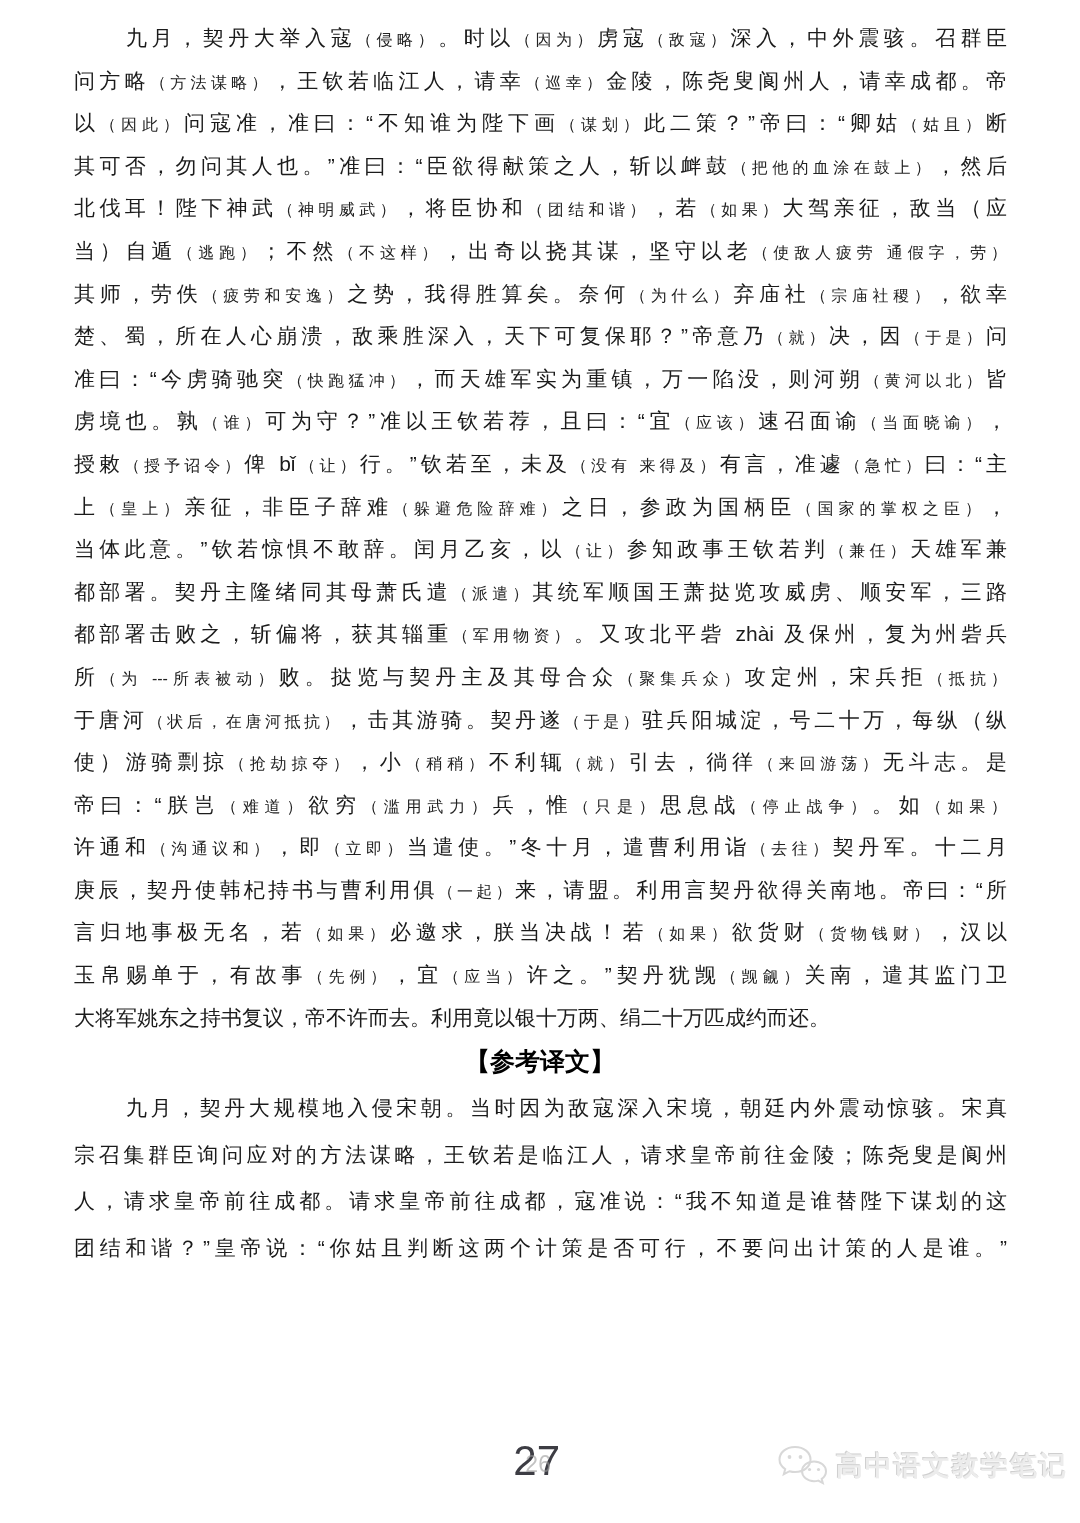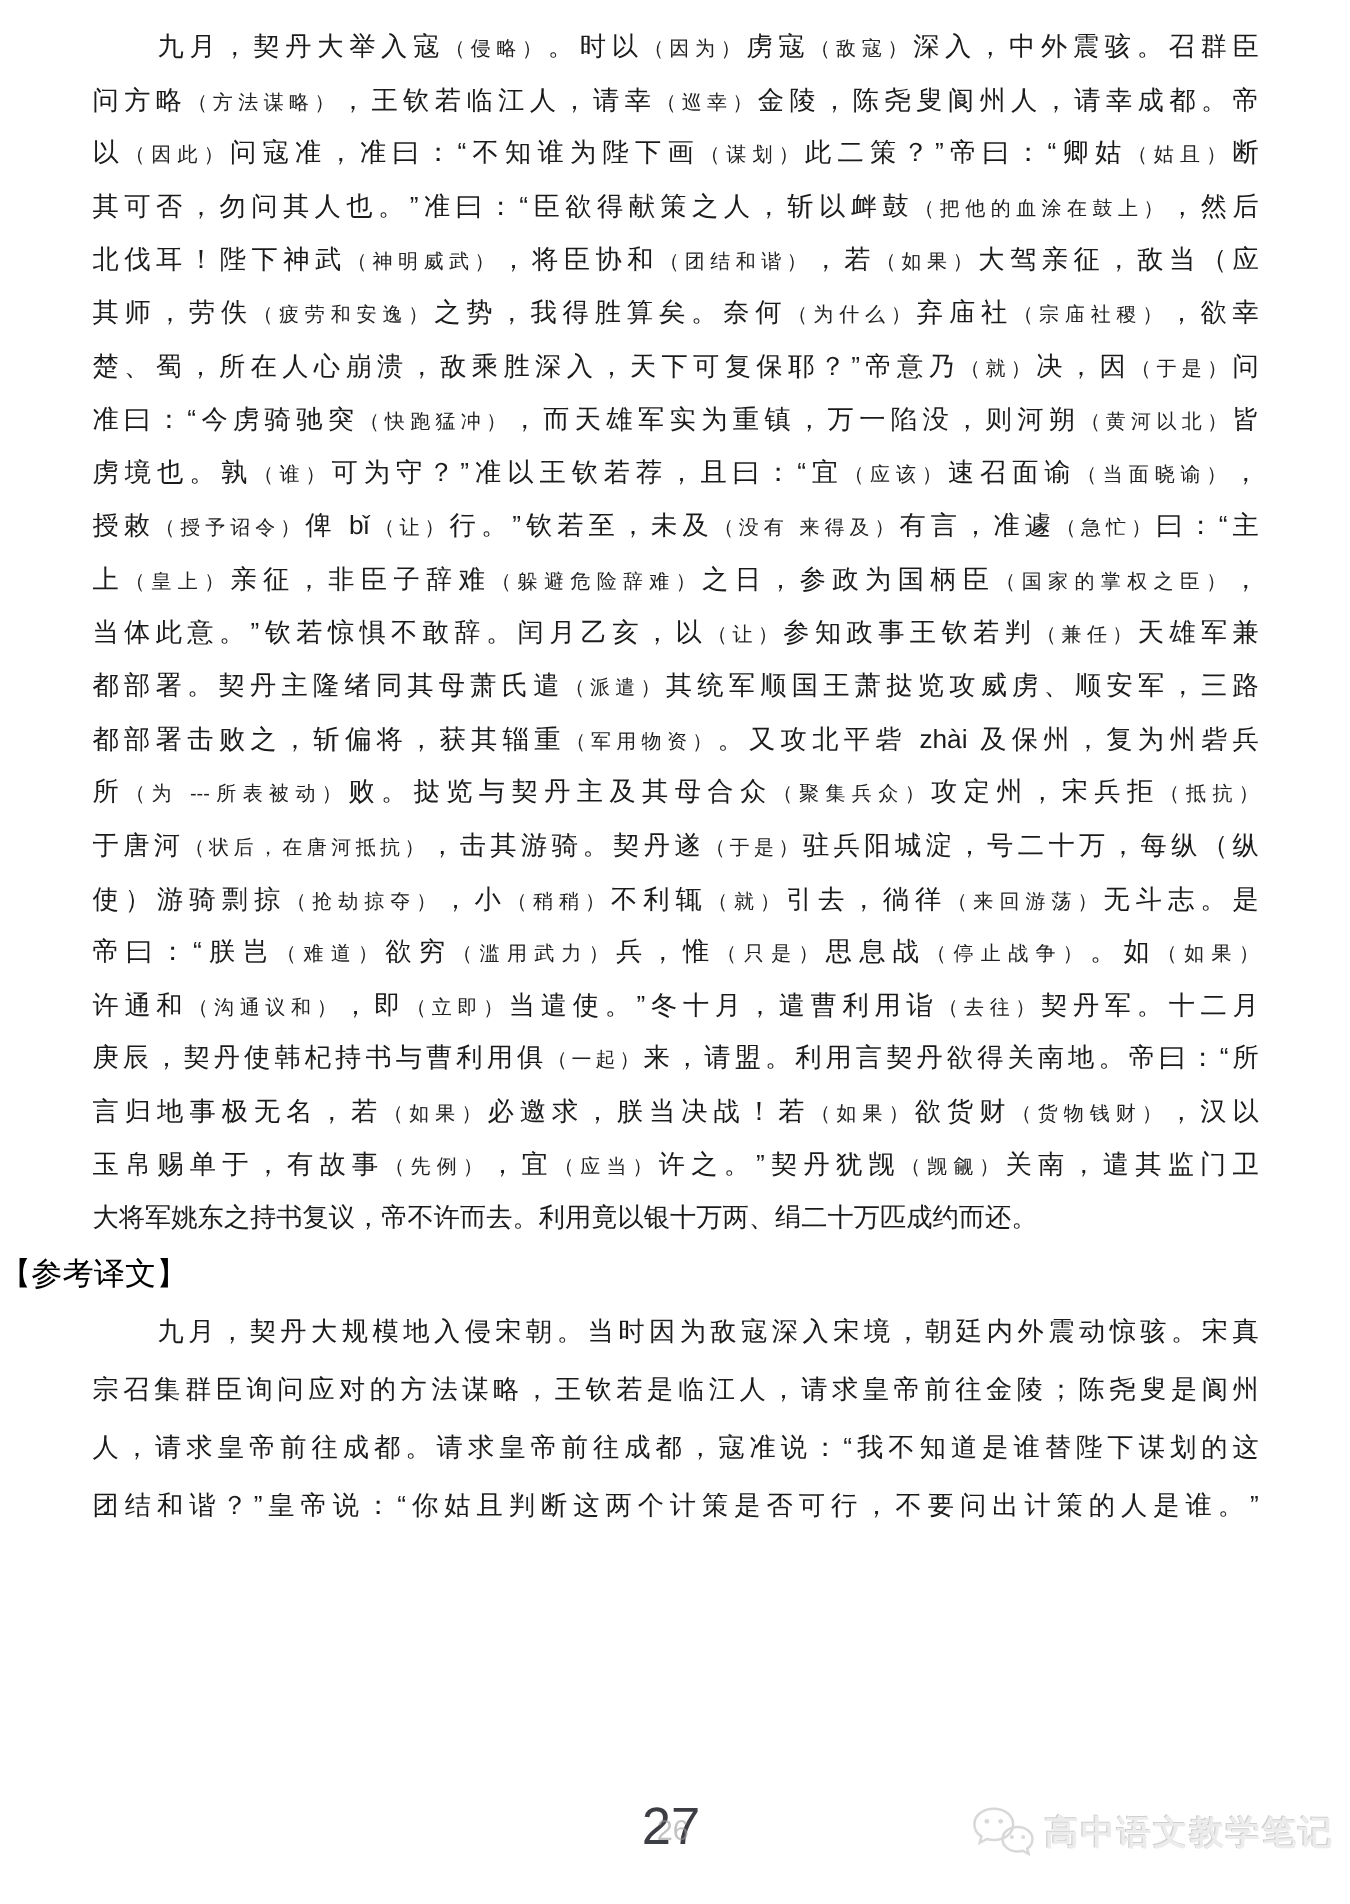--- a/index.html
+++ b/index.html
@@ -35,22 +35,23 @@
     text-align-last: justify;
     overflow: hidden;
     white-space: nowrap;
   }
   .line.indent { text-indent: 52px; }
   .line.last { text-align-last: left; }
   .anno { font-size: 16px; color: #222222; }
   .section-heading {
     height: 44px;
     line-height: 44px;
+    text-align: center;
     font-size: 25px;
-    font-weight: normal;
+    font-weight: bold;
     color: #000000;
   }
   .translation { margin-top: 2px; }
   .translation .line {
     height: 46.5px;
     line-height: 46.5px;
   }
   .pagenum {
     position: absolute;
     left: 50%;
@@ -92,20 +93,21 @@
 
 <div class="page">
 
 
   <div class="text-block ktext">
       <div class="line indent">九月，契丹大举入寇<span class="anno">（侵略）</span>。时以<span class="anno">（因为）</span>虏寇<span class="anno">（敌寇）</span>深入，中外震骇。召群臣</div>
       <div class="line">问方略<span class="anno">（方法谋略）</span>，王钦若临江人，请幸<span class="anno">（巡幸）</span>金陵，陈尧叟阆州人，请幸成都。帝</div>
       <div class="line">以<span class="anno">（因此）</span>问寇准，准曰：“不知谁为陛下画<span class="anno">（谋划）</span>此二策？”帝曰：“卿姑<span class="anno">（姑且）</span>断</div>
       <div class="line">其可否，勿问其人也。”准曰：“臣欲得献策之人，斩以衅鼓<span class="anno">（把他的血涂在鼓上）</span>，然后</div>
       <div class="line">北伐耳！陛下神武<span class="anno">（神明威武）</span>，将臣协和<span class="anno">（团结和谐）</span>，若<span class="anno">（如果）</span>大驾亲征，敌当（应</div>
+      <div class="line">当）自遁<span class="anno">（逃跑）</span>；不然<span class="anno">（不这样）</span>，出奇以挠其谋，坚守以老<span class="anno">（使敌人疲劳 通假字，劳）</span></div>
       <div class="line">其师，劳佚<span class="anno">（疲劳和安逸）</span>之势，我得胜算矣。奈何<span class="anno">（为什么）</span>弃庙社<span class="anno">（宗庙社稷）</span>，欲幸</div>
       <div class="line">楚、蜀，所在人心崩溃，敌乘胜深入，天下可复保耶？”帝意乃<span class="anno">（就）</span>决，因<span class="anno">（于是）</span>问</div>
       <div class="line">准曰：“今虏骑驰突<span class="anno">（快跑猛冲）</span>，而天雄军实为重镇，万一陷没，则河朔<span class="anno">（黄河以北）</span>皆</div>
       <div class="line">虏境也。孰<span class="anno">（谁）</span>可为守？”准以王钦若荐，且曰：“宜<span class="anno">（应该）</span>速召面谕<span class="anno">（当面晓谕）</span>，</div>
       <div class="line">授敕<span class="anno">（授予诏令）</span>俾 bǐ<span class="anno">（让）</span>行。”钦若至，未及<span class="anno">（没有 来得及）</span>有言，准遽<span class="anno">（急忙）</span>曰：“主</div>
       <div class="line">上<span class="anno">（皇上）</span>亲征，非臣子辞难<span class="anno">（躲避危险辞难）</span>之日，参政为国柄臣<span class="anno">（国家的掌权之臣）</span>，</div>
       <div class="line">当体此意。”钦若惊惧不敢辞。闰月乙亥，以<span class="anno">（让）</span>参知政事王钦若判<span class="anno">（兼任）</span>天雄军兼</div>
       <div class="line">都部署。契丹主隆绪同其母萧氏遣<span class="anno">（派遣）</span>其统军顺国王萧挞览攻威虏、顺安军，三路</div>
       <div class="line">都部署击败之，斩偏将，获其辎重<span class="anno">（军用物资）</span>。又攻北平砦 zhài 及保州，复为州砦兵</div>
       <div class="line">所<span class="anno">（为 ---所表被动）</span>败。挞览与契丹主及其母合众<span class="anno">（聚集兵众）</span>攻定州，宋兵拒<span class="anno">（抵抗）</span></div>

